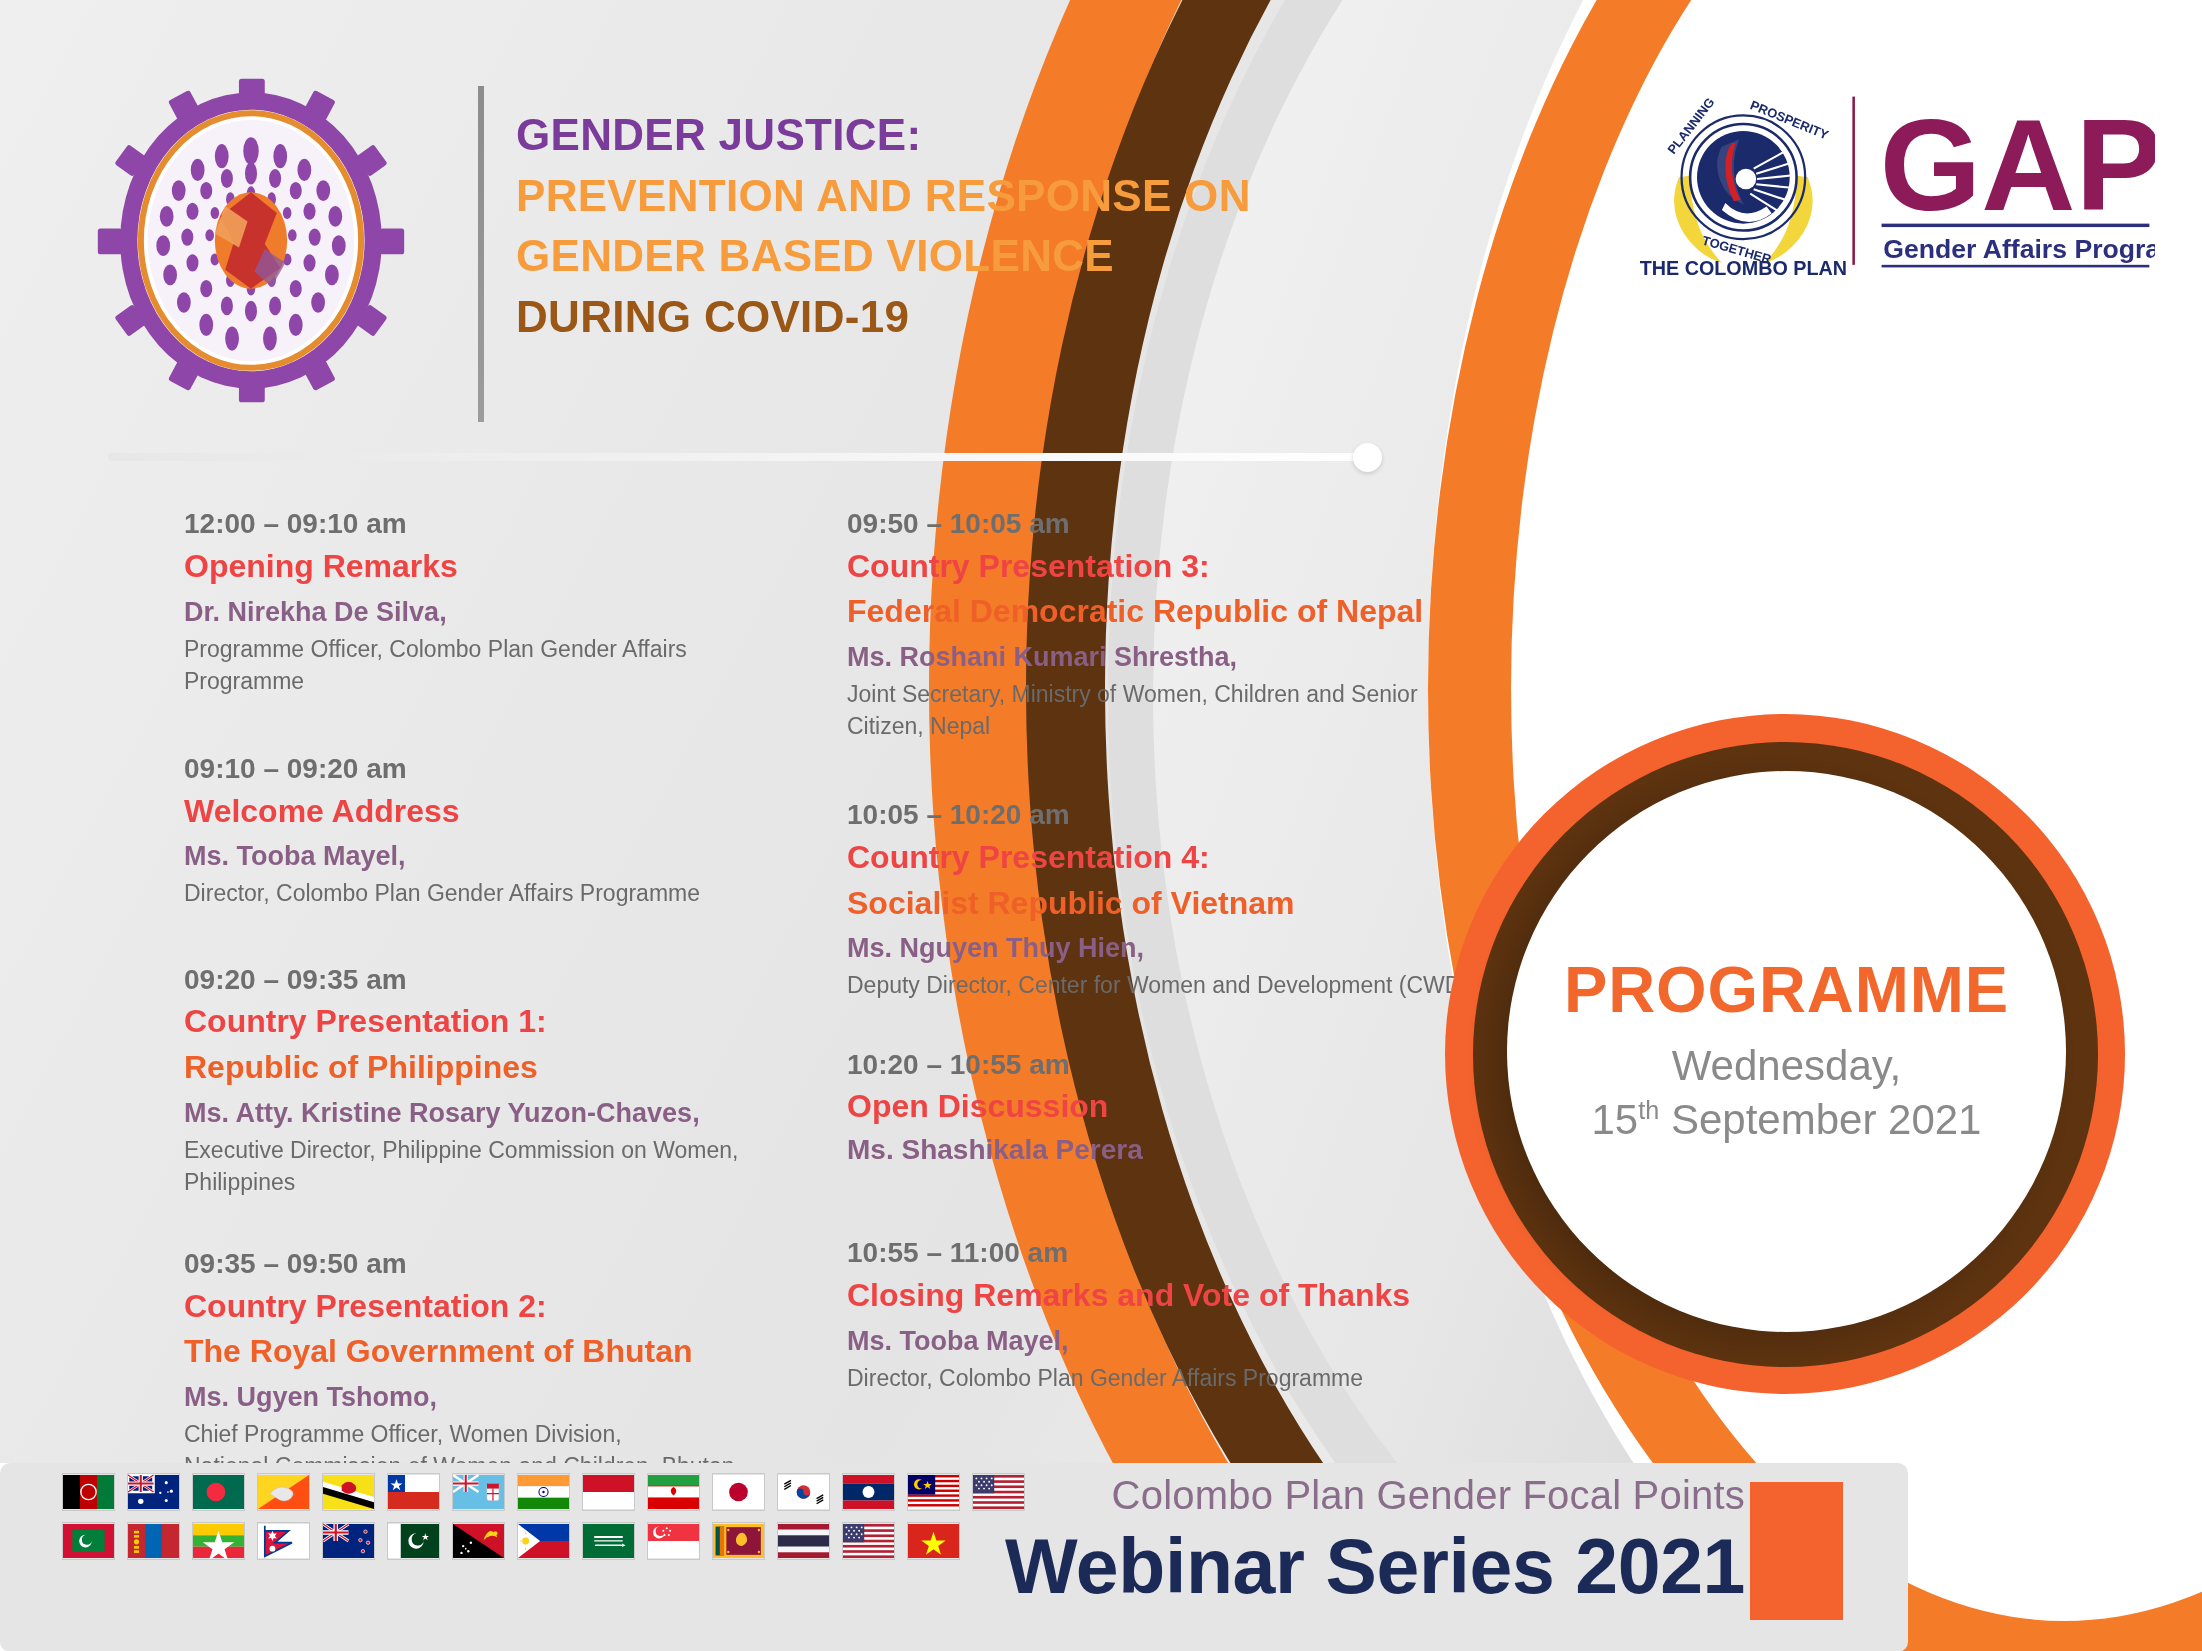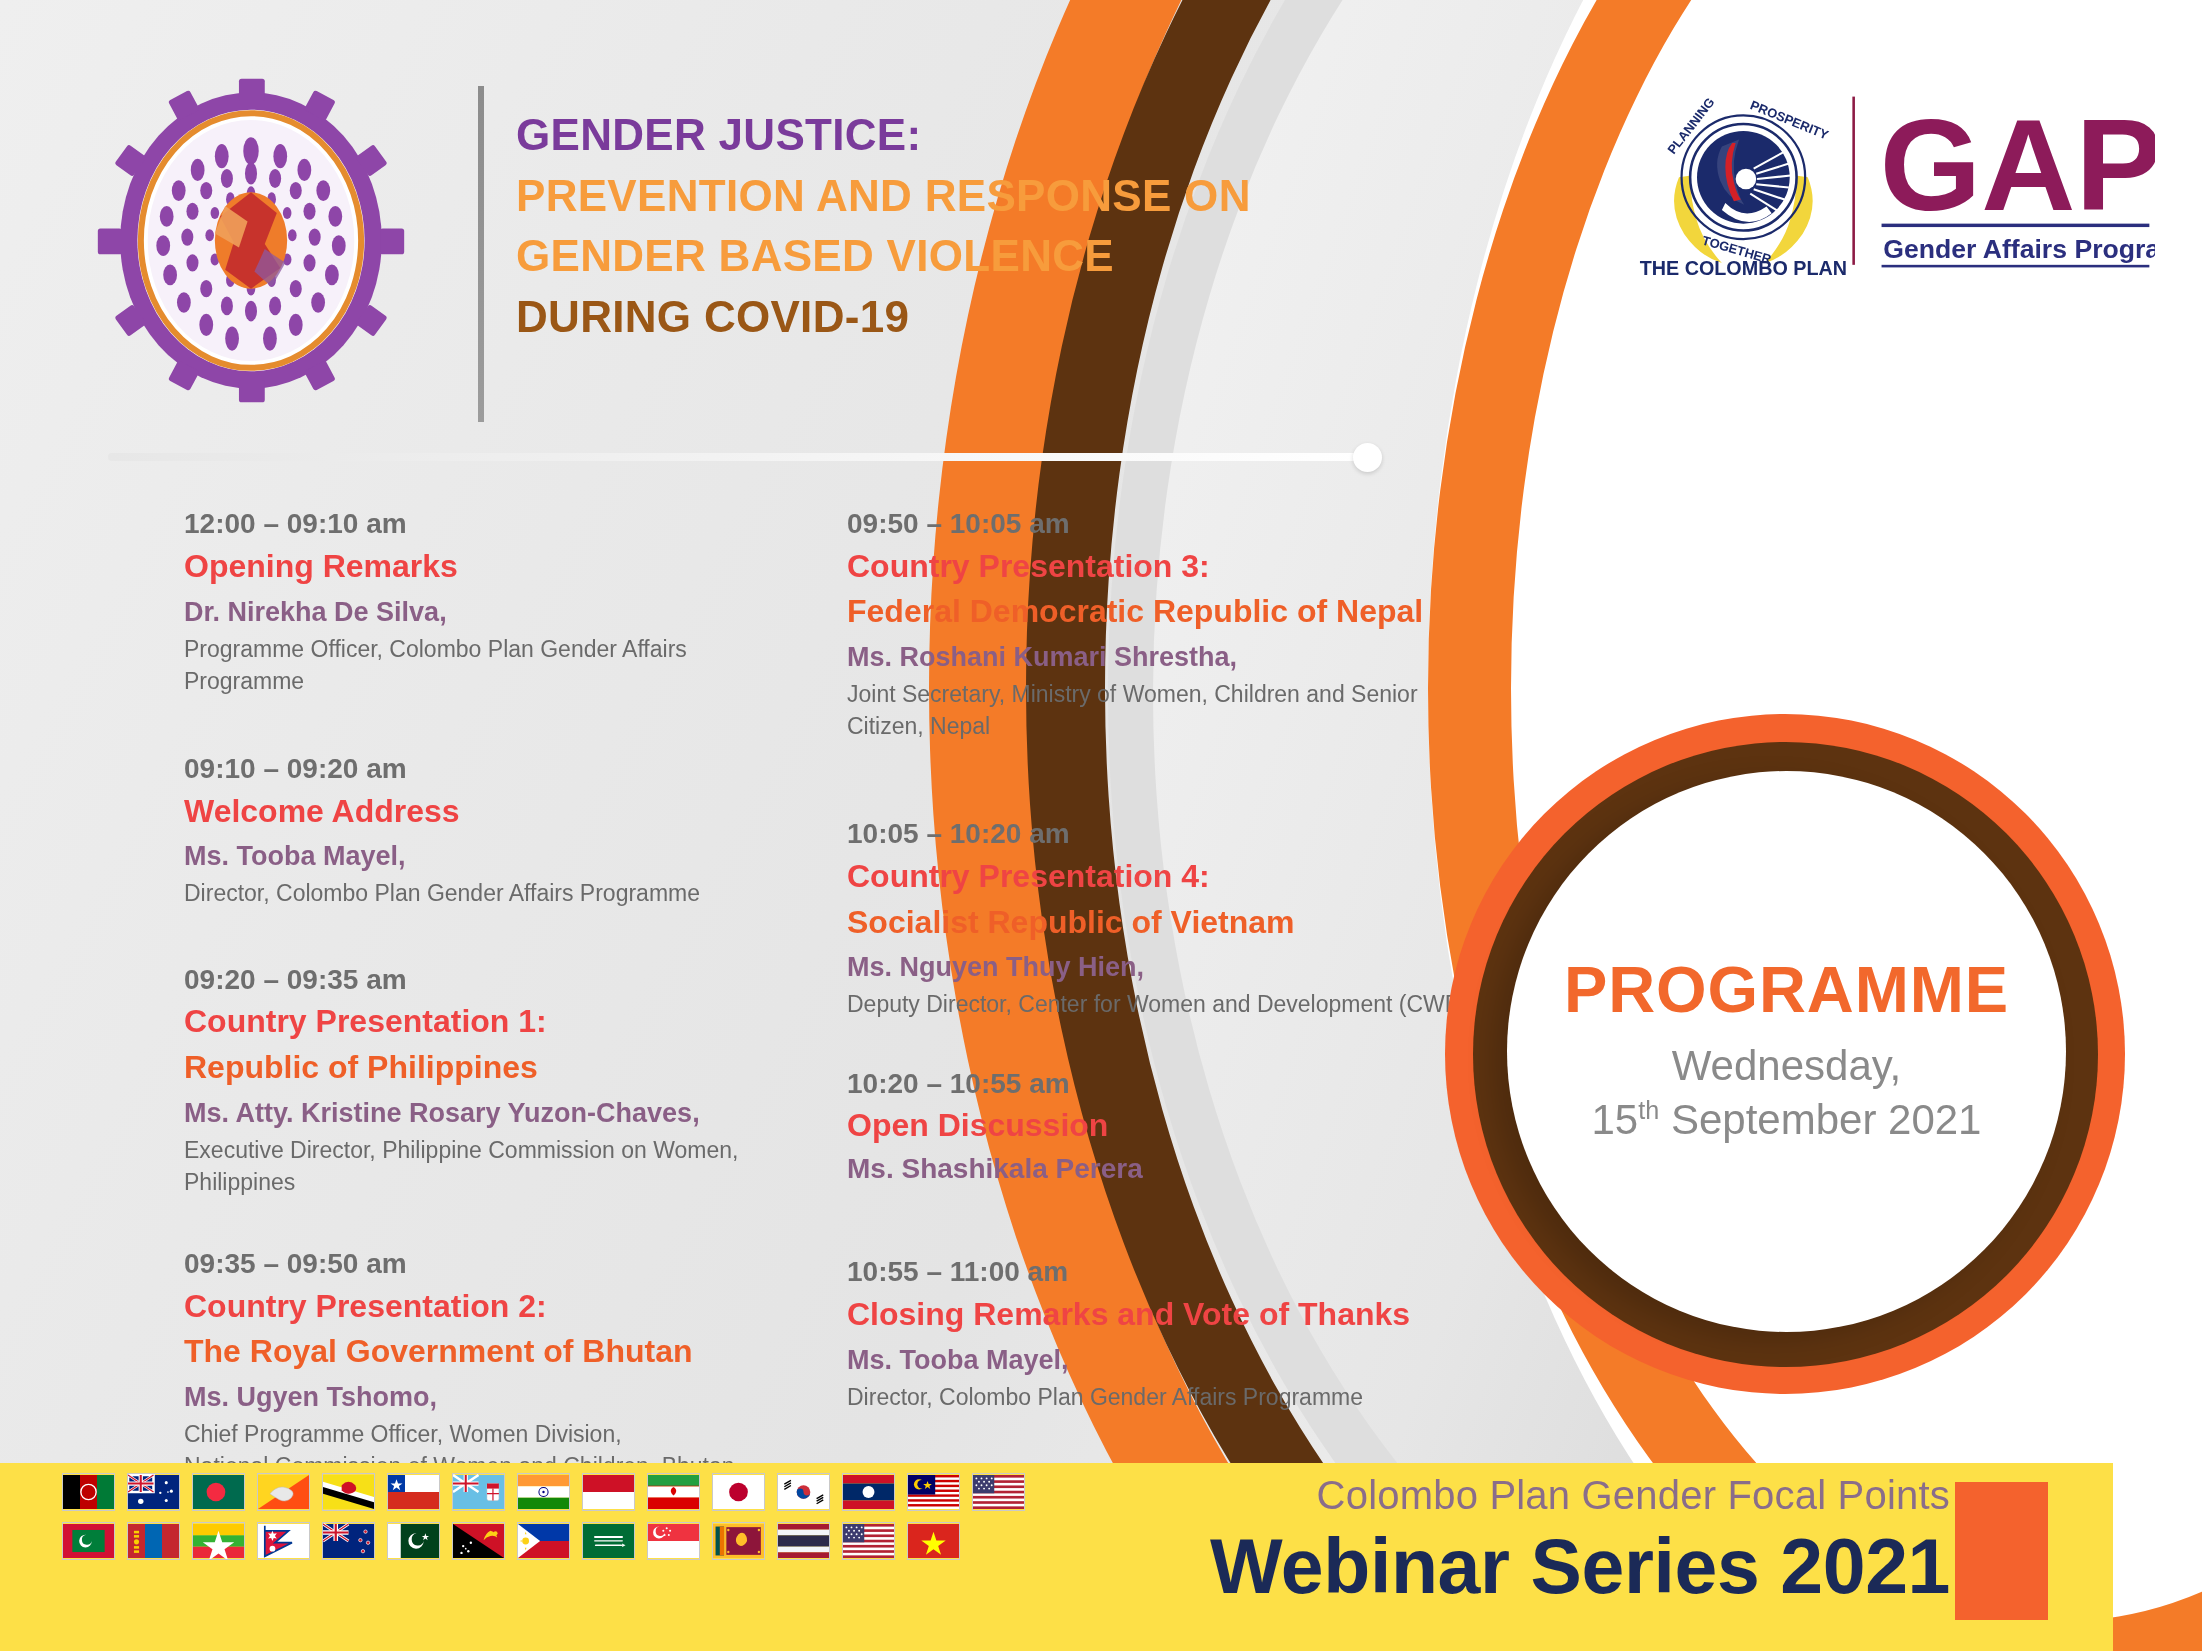--- a/index.html
+++ b/index.html
@@ -102,21 +102,21 @@
 
   .item{margin-bottom:38px;}
   .it-time{font-size:28px;font-weight:700;color:#6e6e6e;line-height:1.42;}
   .it-title{font-size:32px;font-weight:700;color:#ef4444;line-height:1.42;}
   .it-country{font-size:32px;font-weight:700;color:#ef5f28;line-height:1.42;}
   .it-person{font-size:27px;font-weight:700;color:#8a5f86;line-height:1.48;margin-top:3.4px;}
   .it-role{font-size:23px;color:#6a6a6a;line-height:1.4;font-weight:400;}
   .it-facil{font-size:28px;font-weight:700;color:#8a5f86;line-height:1.42;}
 
   
-  .footer{position:absolute;left:0;top:1463px;width:2113px;height:189px;background:#fde047;}
+  .footer{position:absolute;left:0;top:1463px;width:1908px;height:189px;background:#e5e5e5;border-radius:10px;}
   .flags{position:absolute;left:62px;top:10.3px;width:1058px;}
   .flag-row{display:flex;gap:12px;margin-bottom:10.3px;}
   .flag{width:53px;height:38px;border:0.9px solid #c9c9c9;overflow:hidden;position:relative;flex:0 0 auto;}
   .flag svg{display:block;width:100%;height:100%;}
 
   .footer-text{position:absolute;right:163px;top:8.6px;text-align:right;}
   .f-small{font-size:40px;color:#8a6d8a;line-height:1.15;letter-spacing:0.2px;}
   .f-big{font-size:77px;font-weight:700;color:#1b2a57;line-height:1.12;letter-spacing:-0.4px;margin-top:5.2px;}
   .footer-square{position:absolute;right:65px;top:19px;width:93px;height:138px;background:#f4622d;}
 
@@ -312,21 +312,21 @@
         <div class="it-country">The Royal Government of Bhutan</div>
         <div class="it-person">Ms. Ugyen Tshomo,</div>
         <div class="it-role">Chief Programme Officer, Women Division,</div>
         <div class="it-role">National Commission of Women and Children, Bhutan</div>
       </div>
 
     </div>
 
     <div class="col col-right">
 
-      <div class="item" style="margin-bottom:72px">
+      <div class="item" style="margin-bottom:53px">
         <div class="it-time">09:50 – 10:05 am</div>
         <div class="it-title">Country Presentation 3:</div>
         <div class="it-country">Federal Democratic Republic of Nepal</div>
         <div class="it-person">Ms. Roshani Kumari Shrestha,</div>
         <div class="it-role">Joint Secretary, Ministry of Women, Children and Senior Citizen, Nepal</div>
       </div>
 
       <div class="item" style="margin-bottom:43px">
         <div class="it-time">10:05 – 10:20 am</div>
         <div class="it-title">Country Presentation 4:</div>

